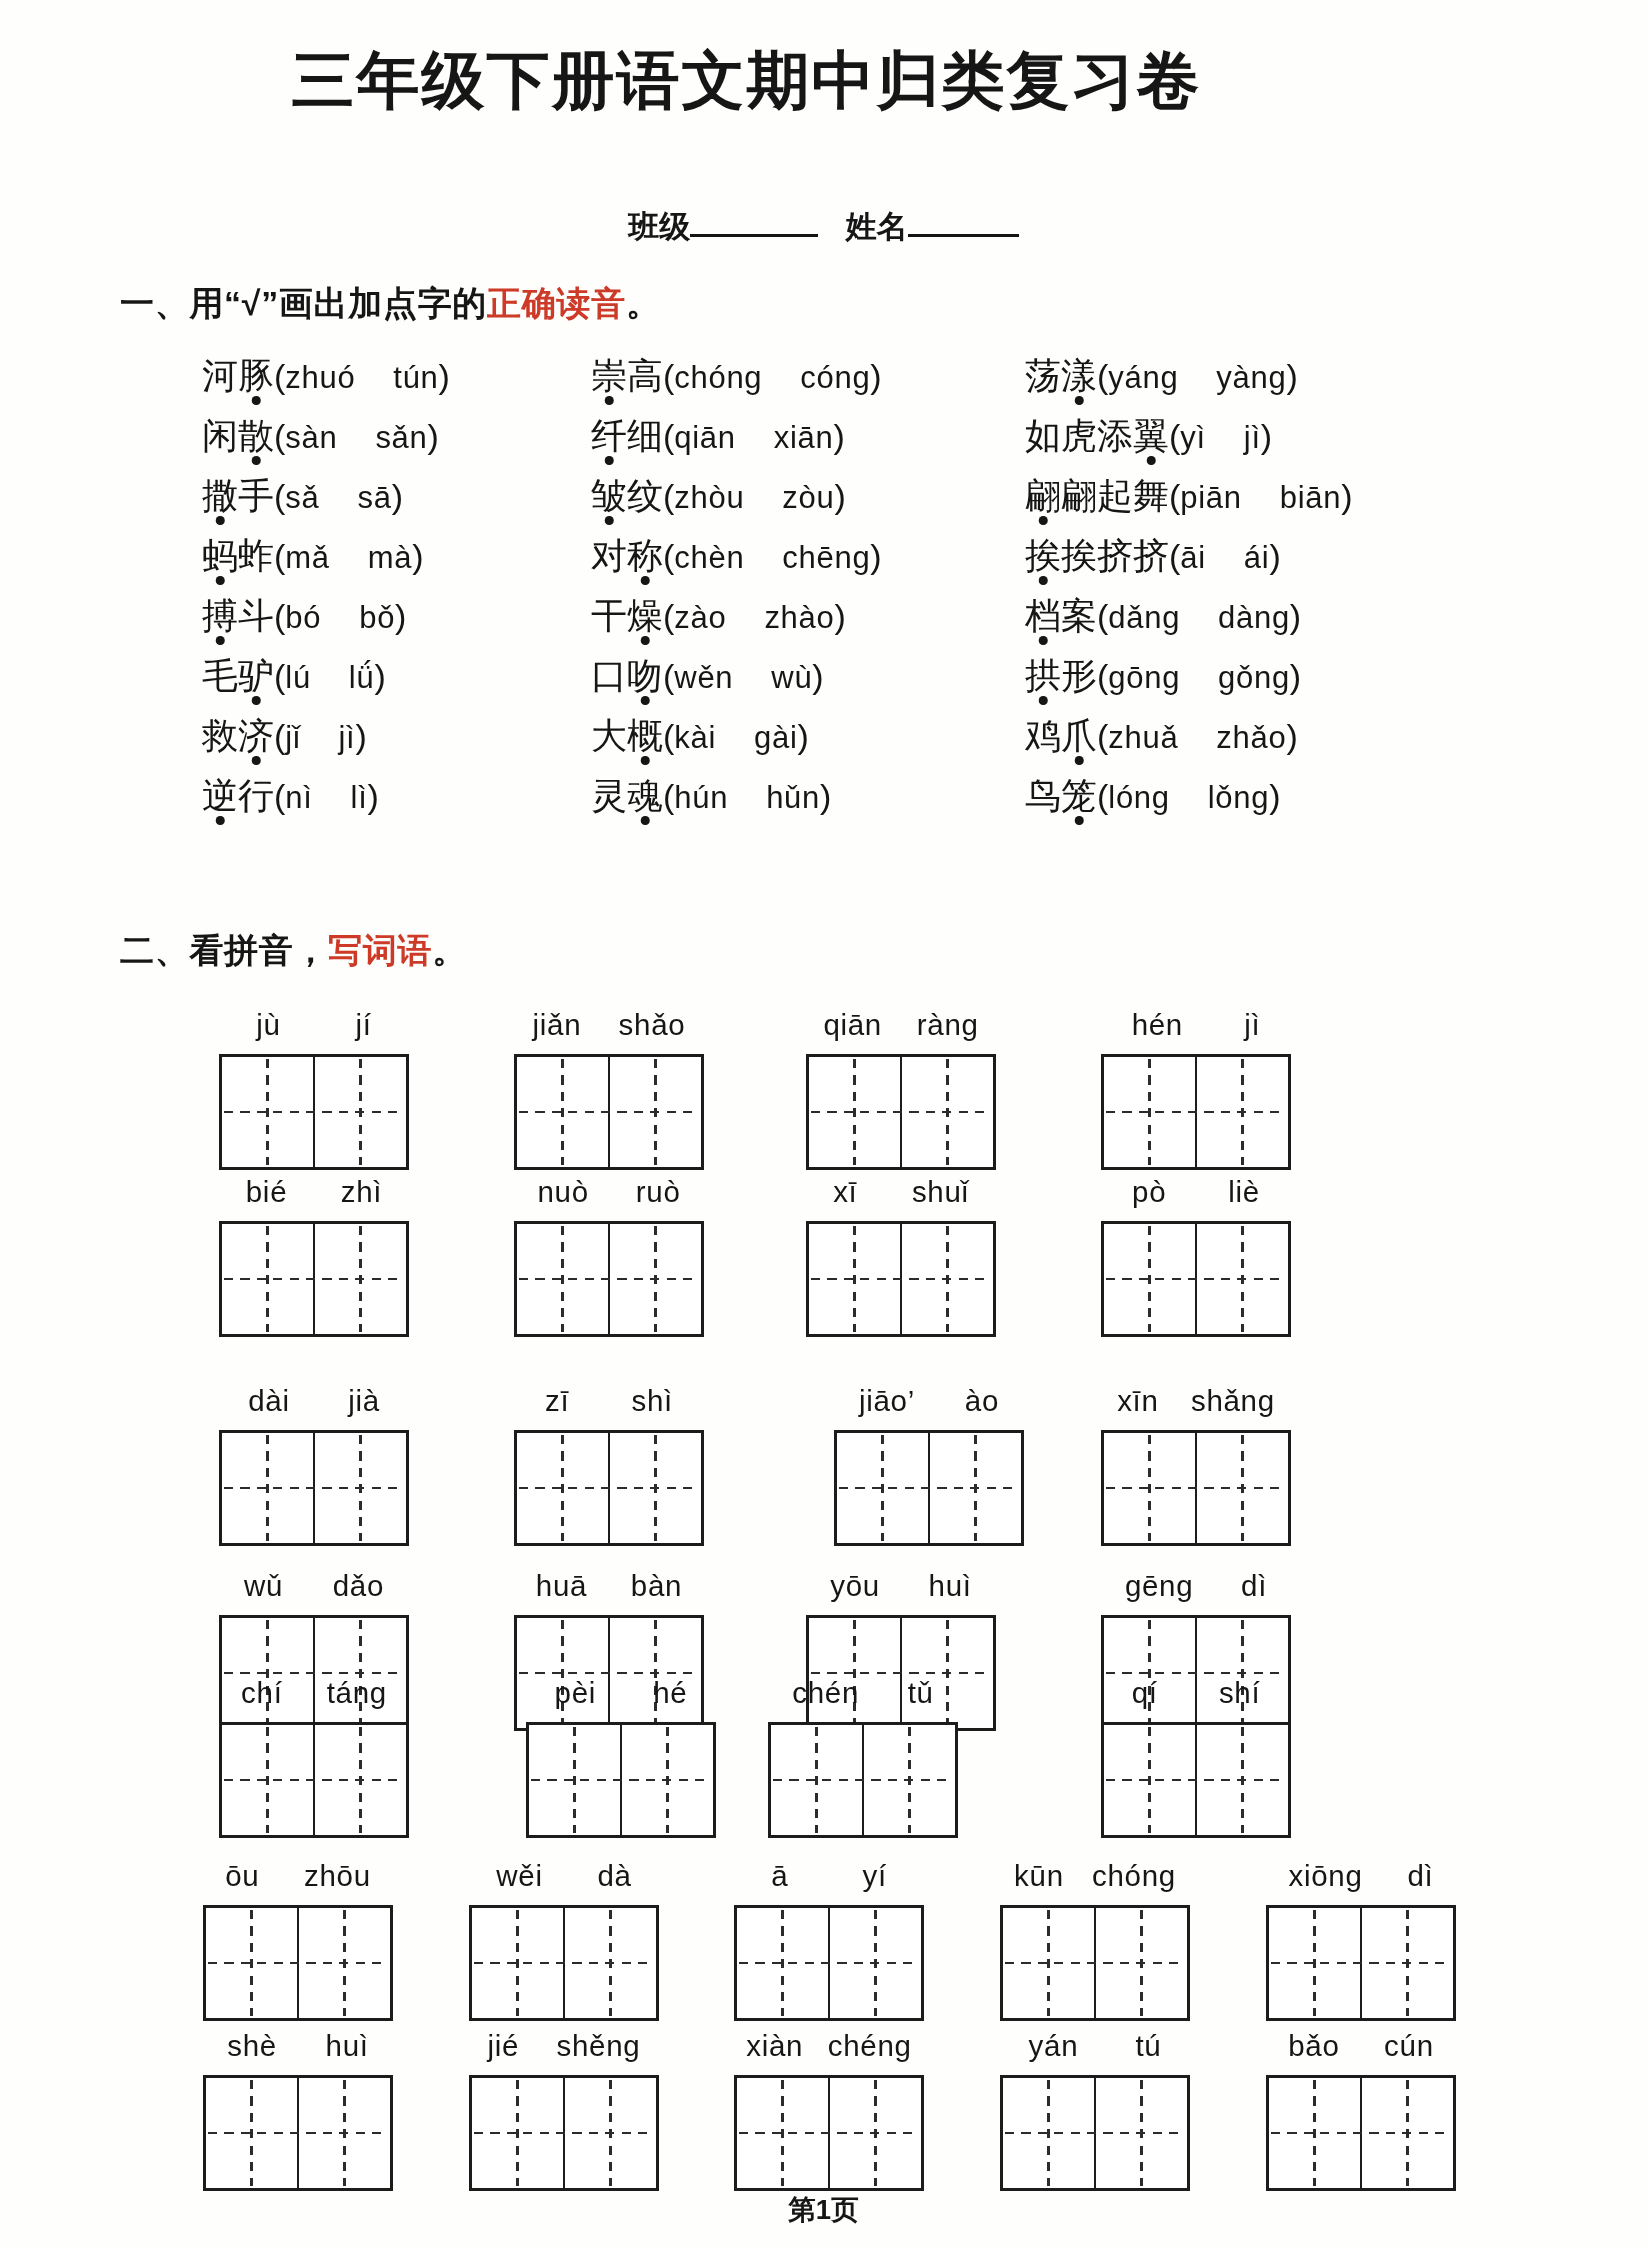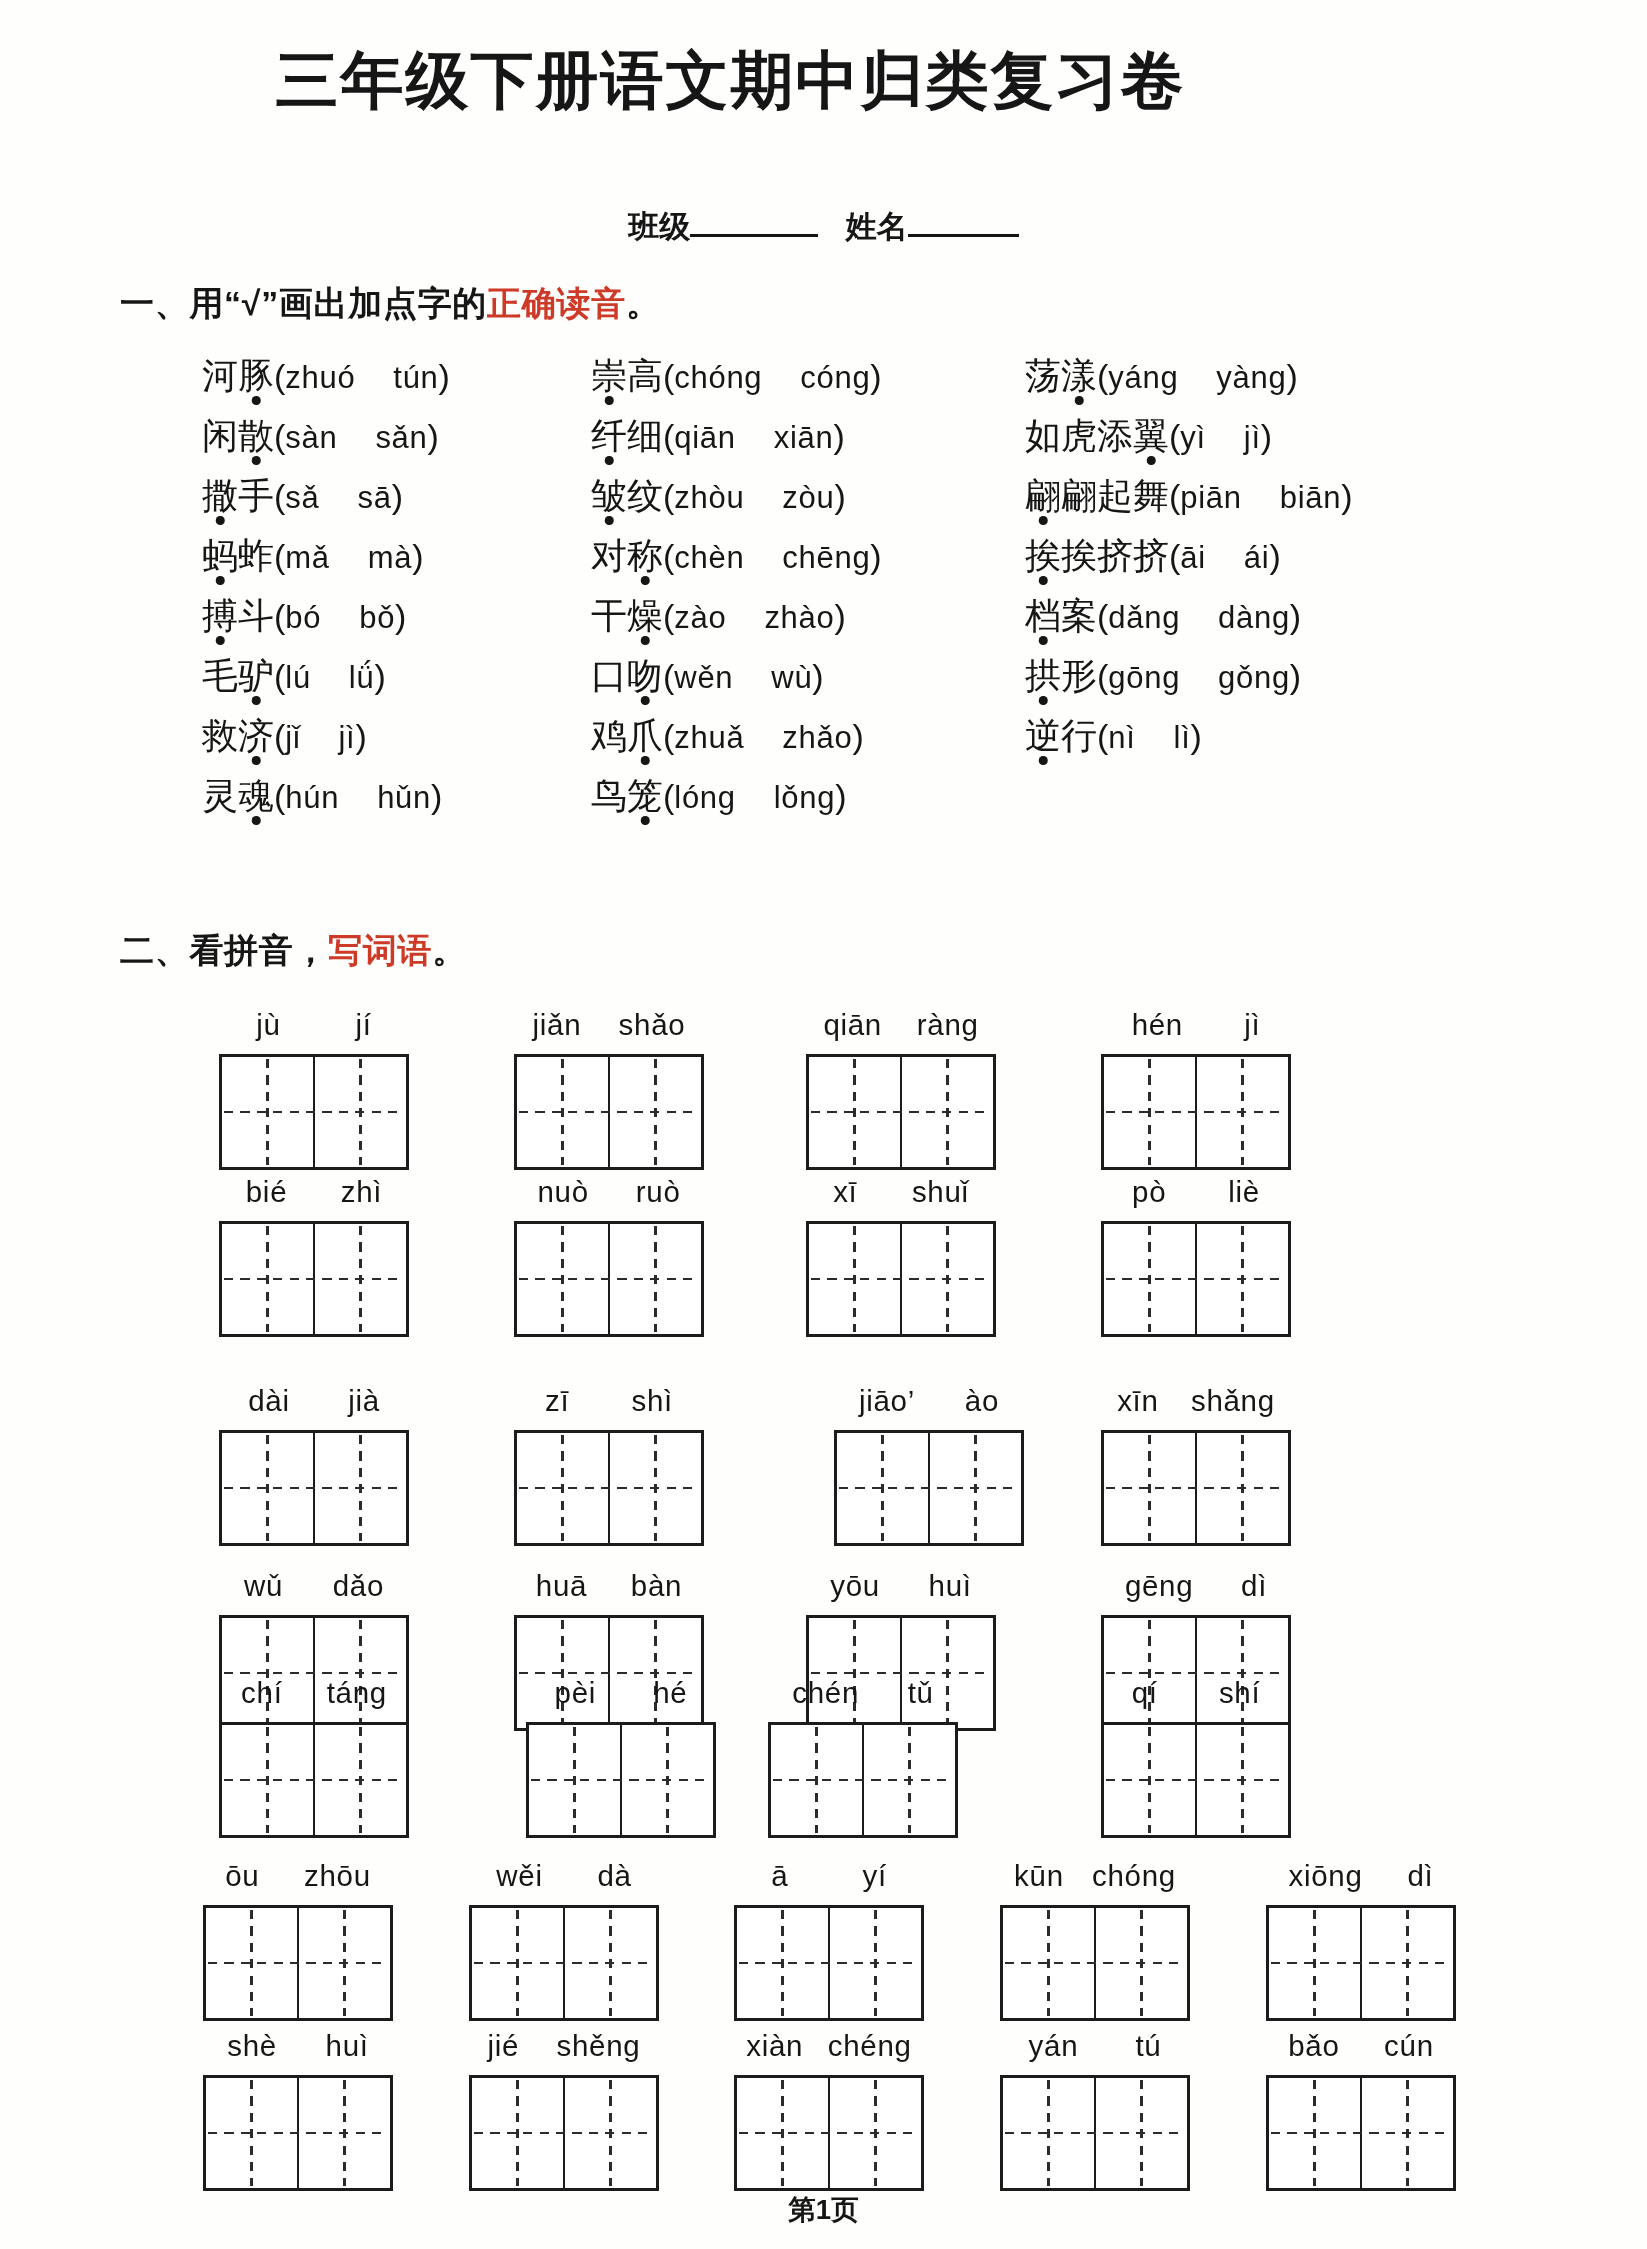--- a/index.html
+++ b/index.html
@@ -2,21 +2,21 @@
 <html style="font-size:10.5px"><head>
 <meta charset="utf-8">
 <style>
   html,body{margin:0;padding:0;}
   body{
     width:1647px;height:2250px;position:relative;background:#fefefc;color:#161616;
     font-family:"Liberation Sans", sans-serif;overflow:hidden;
   }
   .title{
     position:absolute;top:38px;left:0;width:1461px;text-align:center;
-    font-size:63px;font-weight:700;letter-spacing:2px;margin:0;
+    font-size:63px;font-weight:700;letter-spacing:2px;margin:0;padding-left:16px;
   }
   .idline{
     position:absolute;top:206px;left:0;width:1647px;text-align:center;
     font-size:31px;font-weight:700;
   }
   .blank{display:inline-block;border-bottom:3.9px solid #141414;height:26px;vertical-align:baseline;}
   .blank-class{width:128px;margin-right:27.5px;}
   .blank-name{width:111px;}
   .shead{position:absolute;left:120px;font-size:34px;font-weight:700;letter-spacing:0.7px;white-space:nowrap;}
   .shead .red{color:#cd3a28;}
@@ -85,20 +85,21 @@
     <div class="s1item"><span class="word"><span class="ch dotted">蚂</span><span class="ch">蚱</span></span><span class="paren">(</span><span class="opt">mǎ</span><span class="gap"></span><span class="opt">mà</span><span class="paren">)</span></div>
     <div class="s1item"><span class="word"><span class="ch">对</span><span class="ch dotted">称</span></span><span class="paren">(</span><span class="opt">chèn</span><span class="gap"></span><span class="opt">chēng</span><span class="paren">)</span></div>
     <div class="s1item"><span class="word"><span class="ch dotted">挨</span><span class="ch">挨</span><span class="ch">挤</span><span class="ch">挤</span></span><span class="paren">(</span><span class="opt">āi</span><span class="gap"></span><span class="opt">ái</span><span class="paren">)</span></div>
     <div class="s1item"><span class="word"><span class="ch dotted">搏</span><span class="ch">斗</span></span><span class="paren">(</span><span class="opt">bó</span><span class="gap"></span><span class="opt">bǒ</span><span class="paren">)</span></div>
     <div class="s1item"><span class="word"><span class="ch">干</span><span class="ch dotted">燥</span></span><span class="paren">(</span><span class="opt">zào</span><span class="gap"></span><span class="opt">zhào</span><span class="paren">)</span></div>
     <div class="s1item"><span class="word"><span class="ch dotted">档</span><span class="ch">案</span></span><span class="paren">(</span><span class="opt">dǎng</span><span class="gap"></span><span class="opt">dàng</span><span class="paren">)</span></div>
     <div class="s1item"><span class="word"><span class="ch">毛</span><span class="ch dotted">驴</span></span><span class="paren">(</span><span class="opt">lú</span><span class="gap"></span><span class="opt">lǘ</span><span class="paren">)</span></div>
     <div class="s1item"><span class="word"><span class="ch">口</span><span class="ch dotted">吻</span></span><span class="paren">(</span><span class="opt">wěn</span><span class="gap"></span><span class="opt">wù</span><span class="paren">)</span></div>
     <div class="s1item"><span class="word"><span class="ch dotted">拱</span><span class="ch">形</span></span><span class="paren">(</span><span class="opt">gōng</span><span class="gap"></span><span class="opt">gǒng</span><span class="paren">)</span></div>
     <div class="s1item"><span class="word"><span class="ch">救</span><span class="ch dotted">济</span></span><span class="paren">(</span><span class="opt">jǐ</span><span class="gap"></span><span class="opt">jì</span><span class="paren">)</span></div>
+    <div class="s1item"><span class="word"><span class="ch">大</span><span class="ch dotted">概</span></span><span class="paren">(</span><span class="opt">kài</span><span class="gap"></span><span class="opt">gài</span><span class="paren">)</span></div>
     <div class="s1item"><span class="word"><span class="ch">鸡</span><span class="ch dotted">爪</span></span><span class="paren">(</span><span class="opt">zhuǎ</span><span class="gap"></span><span class="opt">zhǎo</span><span class="paren">)</span></div>
     <div class="s1item"><span class="word"><span class="ch dotted">逆</span><span class="ch">行</span></span><span class="paren">(</span><span class="opt">nì</span><span class="gap"></span><span class="opt">lì</span><span class="paren">)</span></div>
     <div class="s1item"><span class="word"><span class="ch">灵</span><span class="ch dotted">魂</span></span><span class="paren">(</span><span class="opt">hún</span><span class="gap"></span><span class="opt">hǔn</span><span class="paren">)</span></div>
     <div class="s1item"><span class="word"><span class="ch">鸟</span><span class="ch dotted">笼</span></span><span class="paren">(</span><span class="opt">lóng</span><span class="gap"></span><span class="opt">lǒng</span><span class="paren">)</span></div>
   </div>
 
 <div class="shead shead2">
   <span>二、</span><span>看拼音，</span><span class="red">写词语</span><span>。</span>
 </div>
 

